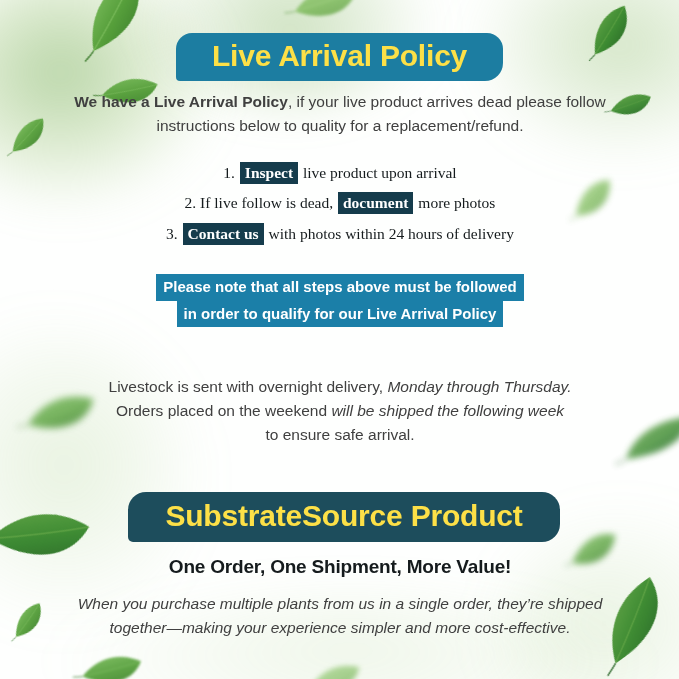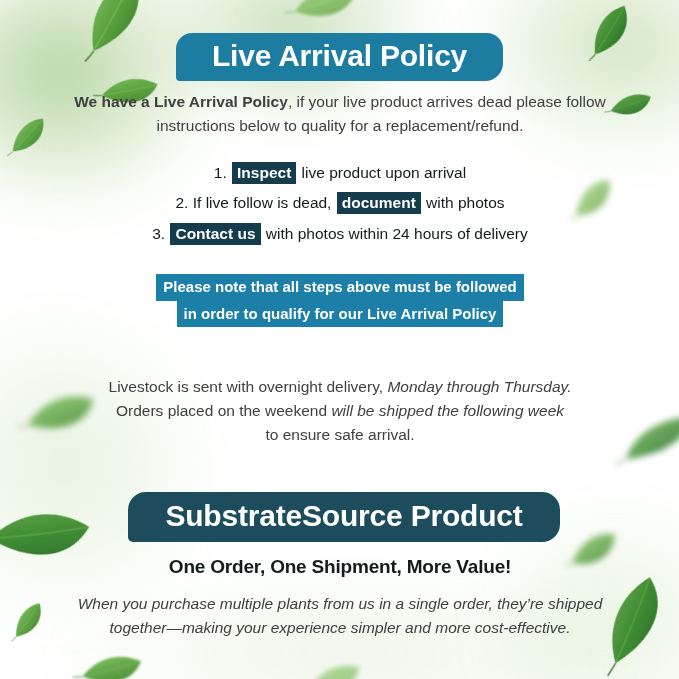--- a/index.html
+++ b/index.html
@@ -71,21 +71,21 @@
     pointer-events: none;
   }
   .leaf svg { display: block; width: 100%; height: 100%; overflow: visible; }
 
   
   .banner {
     position: absolute;
     display: flex;
     align-items: center;
     justify-content: center;
-    color: #ffffff;
+    color: #fde047;
     font-weight: bold;
     letter-spacing: -0.2px;
     box-sizing: border-box;
   }
   #banner-live {
     left: 176px;
     top: 33px;
     width: 327px;
     height: 48px;
     background: #1c7da1;
@@ -127,20 +127,21 @@
     width: 560px;
     text-align: center;
     font-size: 15.5px;
     color: #151b1d;
   }
   .step-row {
     display: block;
     white-space: nowrap;
     margin-bottom: 8px;
     line-height: 1.45;
+    font-family: Liberation Serif, serif;
   }
   .hl-dark {
     background: #153c4c;
     color: #ffffff;
     font-weight: bold;
     padding: 2px 5px 3px 5px;
     margin: 0 1px;
   }
 
   #note-block {
@@ -415,21 +416,21 @@
   <div class="banner" id="banner-live">
     <span>Live Arrival Policy</span>
   </div>
 
   <div class="para" id="intro-para">
     <b>We have a Live Arrival Policy</b><span>, if your live product arrives dead please follow instructions below to quality for a replacement/refund.</span>
   </div>
 
   <div id="steps-list">
       <div class="step-row"><span>1. </span><span class="hl-dark">Inspect</span><span> live product upon arrival</span></div>
-      <div class="step-row"><span>2. </span><span>If live follow is dead, </span><span class="hl-dark">document</span><span> with photos</span></div>
+      <div class="step-row"><span>2. </span><span>If live follow is dead, </span><span class="hl-dark">document</span><span> more photos</span></div>
       <div class="step-row"><span>3. </span><span class="hl-dark">Contact us</span><span> with photos within 24 hours of delivery</span></div>
     </div>
 
   <div id="note-block">
       <div><span class="note-line">Please note that all steps above must be followed</span></div>
       <div><span class="note-line">in order to qualify for our Live Arrival Policy</span></div>
     </div>
 
   <div class="para" id="ship-para">
     <span>Livestock is sent with overnight delivery,</span>

